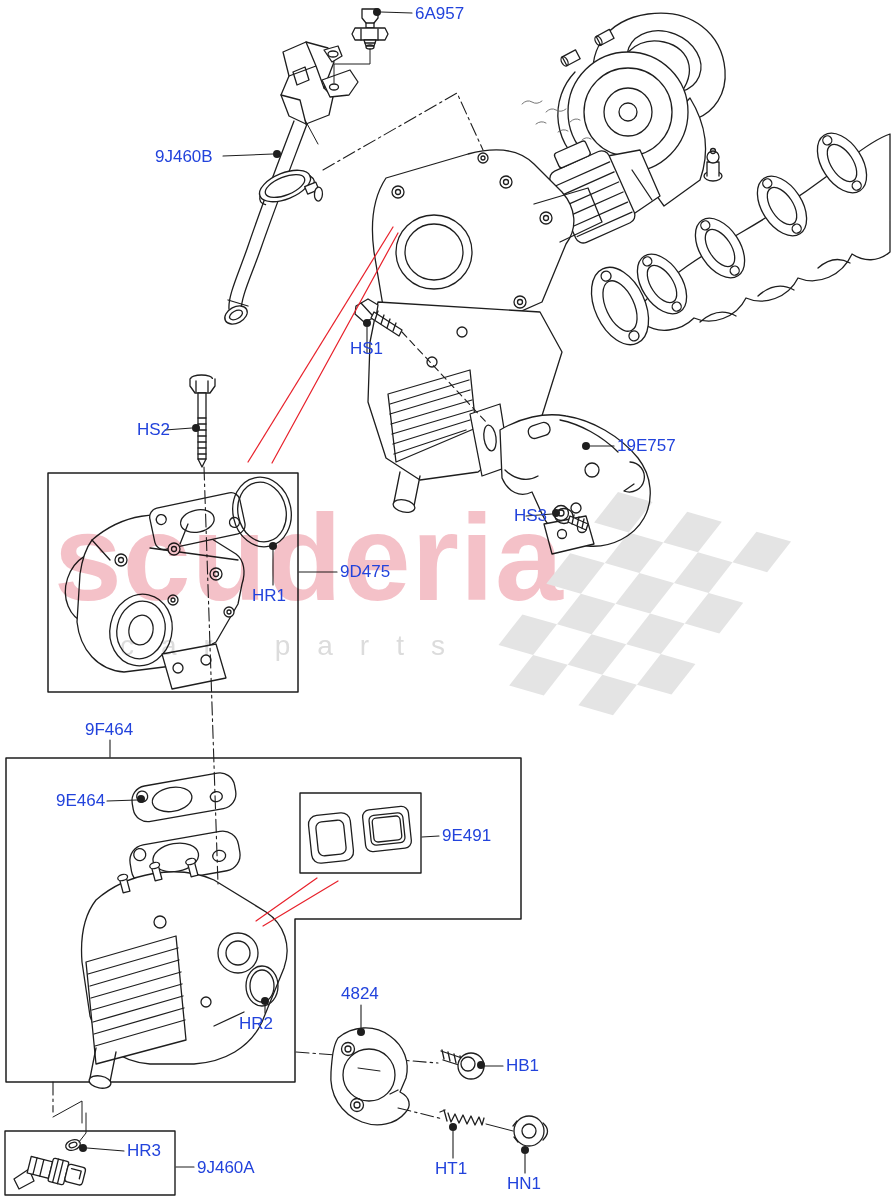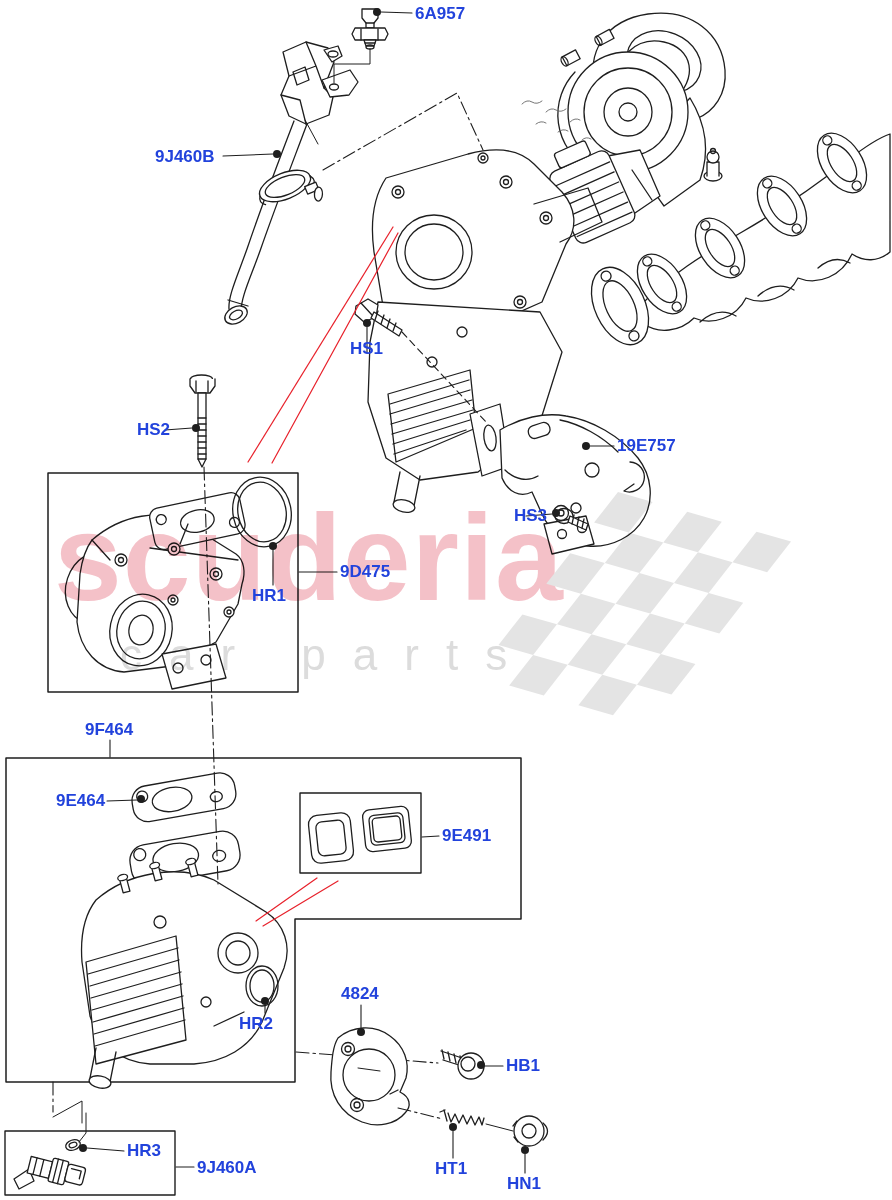--- a/index.html
+++ b/index.html
@@ -4,24 +4,24 @@
 <style>
   html,body{margin:0;padding:0;background:#fff;}
   .stage{position:relative;width:892px;height:1200px;background:#ffffff;overflow:hidden;
          font-family:"Liberation Sans",sans-serif;}
   .art{position:absolute;left:0;top:0;z-index:1;}
   .wm-layer{position:absolute;left:0;top:0;width:892px;height:1200px;z-index:2;
             mix-blend-mode:multiply;pointer-events:none;}
   .wm-brand{position:absolute;left:54px;top:488px;font-size:122px;font-weight:700;
             letter-spacing:1px;color:rgba(224,74,94,0.34);white-space:nowrap;
             font-family:"Liberation Sans",sans-serif;}
-  .wm-sub{position:absolute;left:120px;top:630px;font-size:44px;font-weight:400;
+  .wm-sub{position:absolute;left:120px;top:630px;font-size:28px;font-weight:400;
           letter-spacing:27px;color:#dcdcdc;white-space:nowrap;}
   .flag{position:absolute;left:0;top:0;}
-  .labels{position:absolute;left:0;top:0;width:892px;height:1200px;z-index:3;font-weight:bold;}
+  .labels{position:absolute;left:0;top:0;width:892px;height:1200px;z-index:3;}
   .plabel{position:absolute;font-size:17px;line-height:18px;color:#2243dc;
           white-space:nowrap;cursor:pointer;}
 </style>
 </head>
 <body>
 
 <div class="stage">
 
   <svg class="art" width="892" height="1200" viewBox="0 0 892 1200">
     <g stroke="#1e1e1e" fill="none" stroke-width="1.3" stroke-linecap="round" stroke-linejoin="round">

